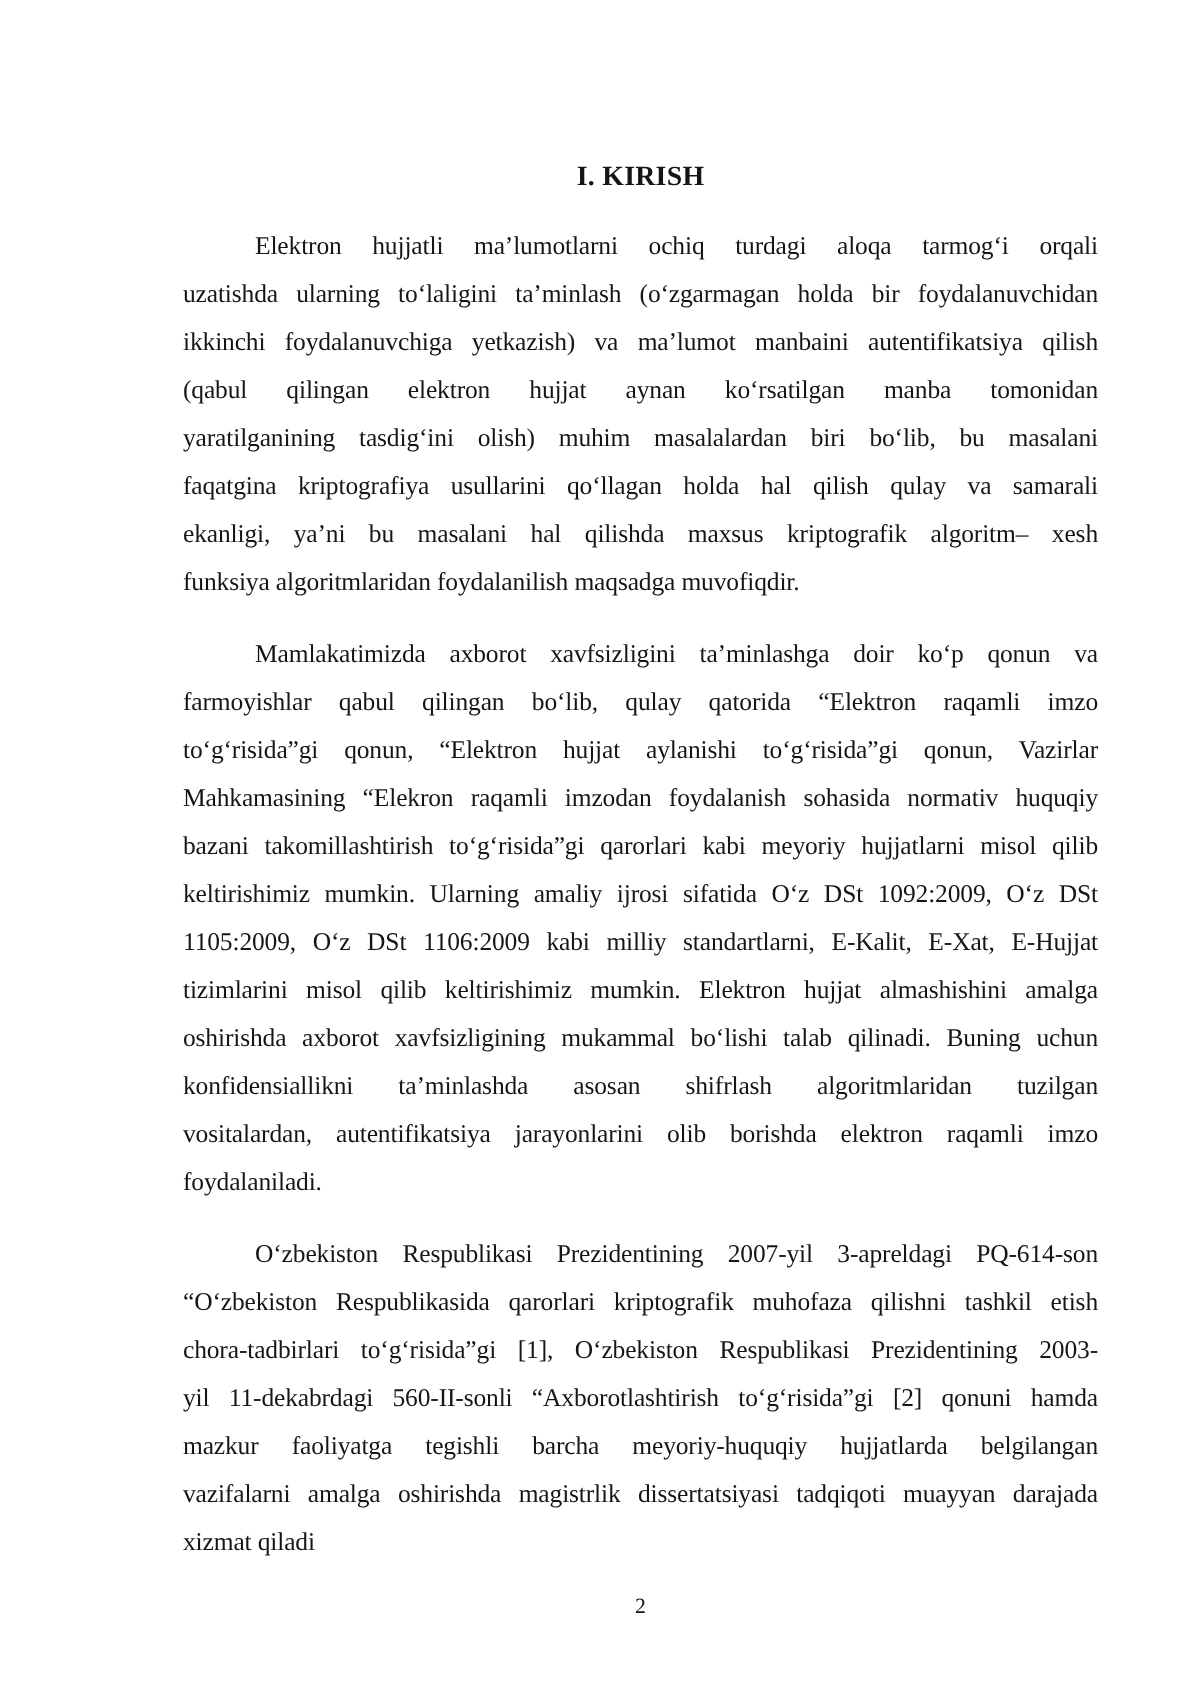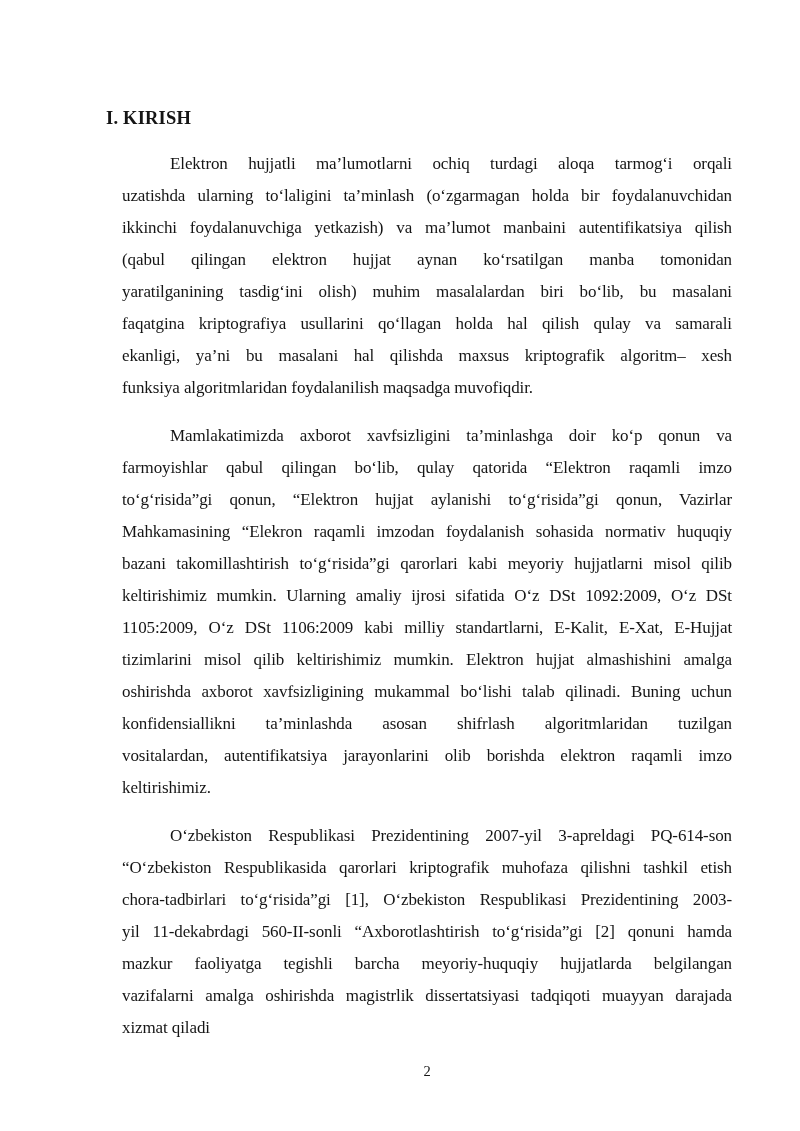--- a/index.html
+++ b/index.html
@@ -19,21 +19,21 @@
     width: 800px;
     height: 1131px;
     padding: 104px 52px 0 106px; 
     background: #ffffff;
   }
   .doc-title {
     margin: 0 0 6px 0;
     font-size: 18.5px;
     line-height: 28px;
     font-weight: bold;
-    text-align: left;
+    text-align: center;
     letter-spacing: 0.2px;
   }
   .doc-body {
     font-size: 17px;
     line-height: 32px;
     letter-spacing: -0.1px;
   }
   .paragraph {
     margin: 16px;
   }
@@ -80,21 +80,21 @@
         <div class="line">farmoyishlar qabul qilingan bo‘lib, qulay qatorida “Elektron raqamli imzo</div>
         <div class="line">to‘g‘risida”gi qonun, “Elektron hujjat aylanishi to‘g‘risida”gi qonun, Vazirlar</div>
         <div class="line">Mahkamasining “Elekron raqamli imzodan foydalanish sohasida normativ huquqiy</div>
         <div class="line">bazani takomillashtirish to‘g‘risida”gi qarorlari kabi meyoriy hujjatlarni misol qilib</div>
         <div class="line">keltirishimiz mumkin. Ularning amaliy ijrosi sifatida O‘z DSt 1092:2009, O‘z DSt</div>
         <div class="line">1105:2009, O‘z DSt 1106:2009 kabi milliy standartlarni, E-Kalit, E-Xat, E-Hujjat</div>
         <div class="line">tizimlarini misol qilib keltirishimiz mumkin. Elektron hujjat almashishini amalga</div>
         <div class="line">oshirishda axborot xavfsizligining mukammal bo‘lishi talab qilinadi. Buning uchun</div>
         <div class="line">konfidensiallikni ta’minlashda asosan shifrlash algoritmlaridan tuzilgan</div>
         <div class="line">vositalardan, autentifikatsiya jarayonlarini olib borishda elektron raqamli imzo</div>
-        <div class="line last">keltirishimiz.</div>
+        <div class="line last">foydalaniladi.</div>
       </div>
       <div class="paragraph">
         <div class="line first">O‘zbekiston Respublikasi Prezidentining 2007-yil 3-apreldagi PQ-614-son</div>
         <div class="line">“O‘zbekiston Respublikasida qarorlari kriptografik muhofaza qilishni tashkil etish</div>
         <div class="line">chora-tadbirlari to‘g‘risida”gi [1], O‘zbekiston Respublikasi Prezidentining 2003-</div>
         <div class="line">yil 11-dekabrdagi 560-II-sonli “Axborotlashtirish to‘g‘risida”gi [2] qonuni hamda</div>
         <div class="line">mazkur faoliyatga tegishli barcha meyoriy-huquqiy hujjatlarda belgilangan</div>
         <div class="line">vazifalarni amalga oshirishda magistrlik dissertatsiyasi tadqiqoti muayyan darajada</div>
         <div class="line last">xizmat qiladi</div>
       </div>

